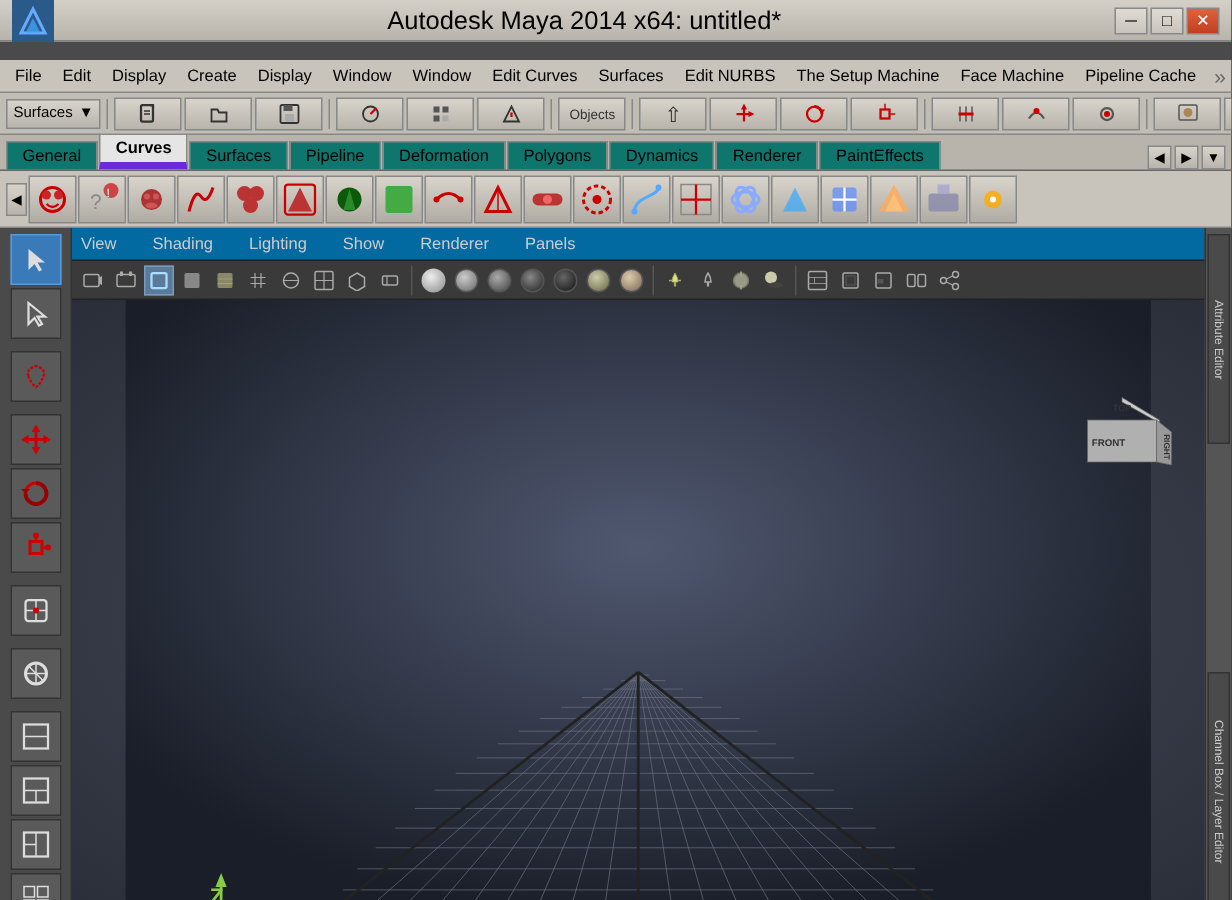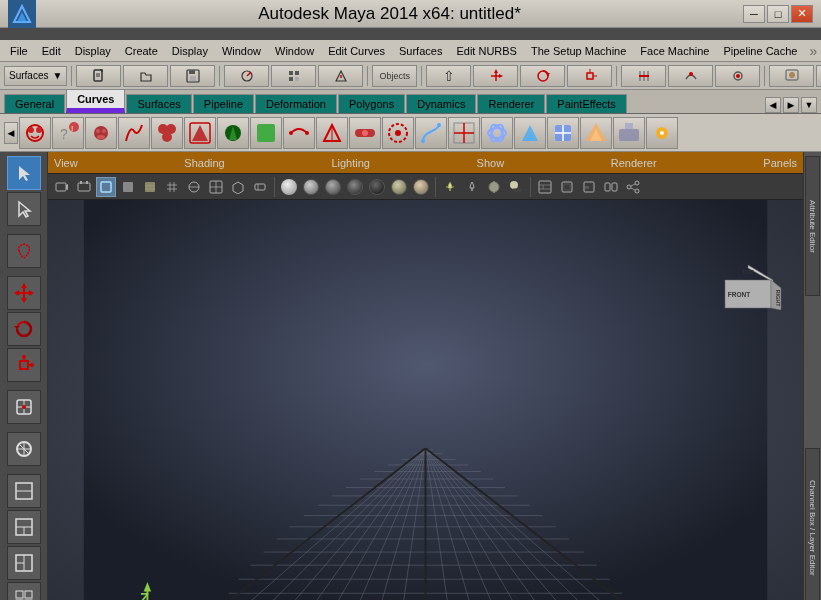--- a/index.html
+++ b/index.html
@@ -176,28 +176,27 @@
     
     #viewport {
       flex: 1;
       background: #3d3d3d;
       position: relative;
       overflow: hidden;
     }
 
     
     #viewport-topbar {
-      background: #a16207;
+      background: #0369a1;
       height: 22px;
       display: flex;
       align-items: center;
       padding: 0 6px;
-      gap: 12px;
+      gap: 24px;
       border-bottom: 1px solid #222;
-      justify-content: space-between;
     }
     .vp-menu {
       font-size: 11px;
       color: #ccc;
       cursor: pointer;
     }
 
     
     #viewport-iconbar {
       background: #3a3a3a;

